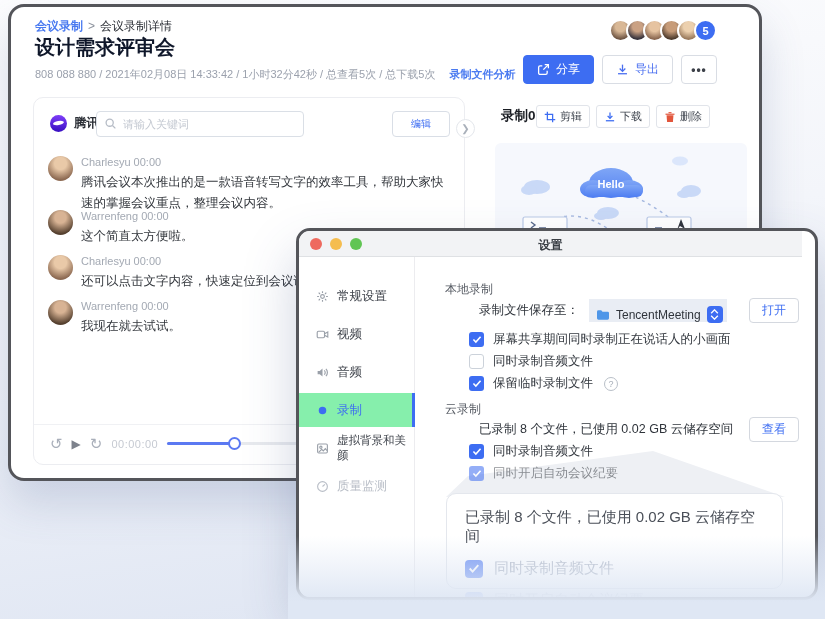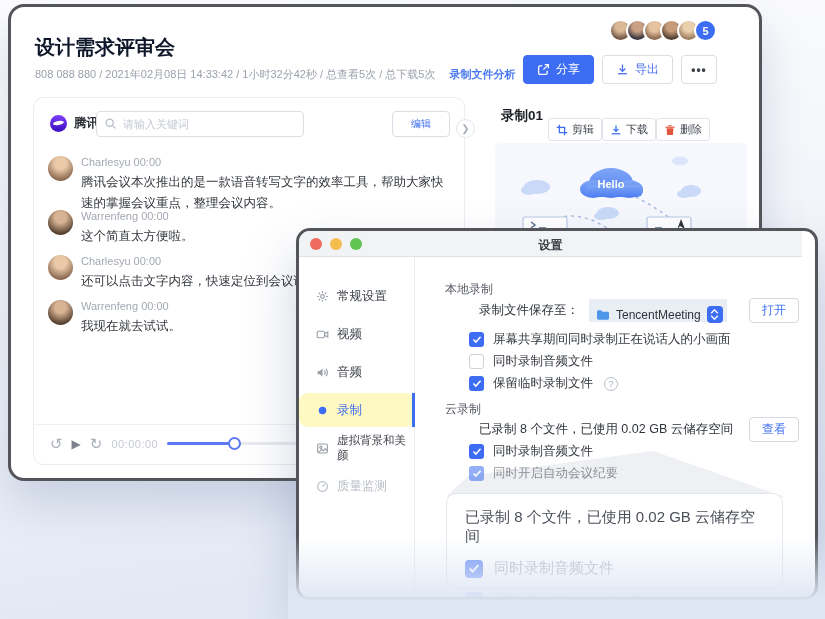--- a/index.html
+++ b/index.html
@@ -79,21 +79,21 @@
   .play-tri { font-size:12px; color:#7d828c; }
   .ptime { font-size:11px; color:#c6cad2; letter-spacing:.5px; }
   .slider { position:relative; width:143px; height:13px; }
   .slider .track { position:absolute; left:0; right:0; top:5px; height:3px; background:#e8eaee; border-radius:2px; }
   .slider .fill { position:absolute; left:0; top:5px; height:3px; width:47%; background:#5b79f2; border-radius:2px; }
   .slider .knob { position:absolute; left:47%; top:0; width:13px; height:13px; margin-left:-6px;
     background:#fff; border:2px solid #5b79f2; border-radius:50%; }
 
   
   .rec-title { left:490px; top:100px; font-size:13.5px; font-weight:bold; color:#1b1e24; }
-  .rec-actions { top:111px; right:49px; display:flex; }
+  .rec-actions { top:98px; right:49px; display:flex; gap:6px; }
   .sbtn { height:23px; padding:0 7px; background:#fff; border:1px solid #e1e4ea; border-radius:3px;
     font-size:11px; color:#3f454f; display:flex; align-items:center; gap:4px; }
   .thumb { left:484px; top:136px; width:252px; height:338px; background:#f6f8fd; border-radius:6px; overflow:hidden; }
 
   
   .dialog { position:absolute; left:296px; top:228px; width:522px; height:372px;
     background:#fff; border:3px solid #54555a; border-radius:14px;
     box-shadow:0 26px 52px rgba(60,80,130,.26); z-index:5; overflow:hidden; }
   .titlebar { position:absolute; left:0; top:0; right:13px; height:26px; background:#f2f3f5;
     border-bottom:1px solid #dfe1e4; }
@@ -102,21 +102,21 @@
   .l-close{ background:#ee6a5f; } .l-min{ background:#f5bd4f; } .l-zoom{ background:#61c554; }
   .dlg-title { position:absolute; left:0; right:0; top:6px; text-align:center;
     font-size:12px; font-weight:bold; color:#3a3f45; }
 
   .dside { position:absolute; left:0; top:26px; bottom:0; width:116px; border-right:1px solid #ececef; background:#fff; }
   .ditem { position:absolute; left:0; width:116px; height:34px; display:flex; align-items:center;
     gap:8px; padding-left:17px; font-size:12.5px; color:#40454d; }
   .ditem svg { color:#9aa0a9; flex:0 0 auto; }
   .ditem.small { font-size:11.5px; }
   .ditem.muted, .ditem.muted svg { color:#b9bec7; }
-  .ditem.active { background:#fef9c3; color:#3d6df2;border-radius:9px; }
+  .ditem.active { background:#86efac; color:#3d6df2; }
   .ditem.active svg { color:#3d6df2; }
   .ditem.active::after { content:""; position:absolute; right:0; top:0; bottom:0; width:3px; background:#3d6df2; }
   .d0{top:22px;} .d1{top:60px;} .d2{top:98px;} .d3{top:136px;} .d4{top:174px;} .d5{top:212px;} .d6{top:250px;}
 
   .dcontent { position:absolute; left:116px; top:26px; right:0; bottom:0; }
   .sec-title { position:absolute; left:30px; font-size:12px; color:#565b63; }
   .s-local { top:24px; } .s-cloud { top:144px; }
   .save-row { position:absolute; left:64px; top:42px; display:flex; align-items:center; gap:10px; }
   .save-label { font-size:12.5px; color:#2f343b; }
   .folder-pill { height:23px; background:#e9edf4; border-radius:0; display:flex; align-items:center;
@@ -150,20 +150,23 @@
   .ccb1 { opacity:.75; } .ccb2 { opacity:.42; }
 
   .dialog-fade { position:absolute; left:288px; top:536px; width:537px; height:83px; z-index:6;
     background:linear-gradient(180deg, rgba(226,233,245,0) 0%, #dfe7f4 80%); pointer-events:none; }
 </style>
 </head>
 <body>
 
 <div class="card">
 
+  <div class="abs breadcrumb">
+    <span class="root">会议录制</span><span class="sep">&gt;</span><span>会议录制详情</span>
+  </div>
   <div class="abs page-title">设计需求评审会</div>
   <div class="abs meta">
     <span>808 088 880 / 2021年02月08日 14:33:42 / 1小时32分42秒 / 总查看5次 / 总下载5次</span><span class="link">录制文件分析</span>
   </div>
 
   <div class="abs avatars">
     <span class="av av1"></span>
     <span class="av av2"></span>
     <span class="av av3"></span>
     <span class="av av4"></span>

